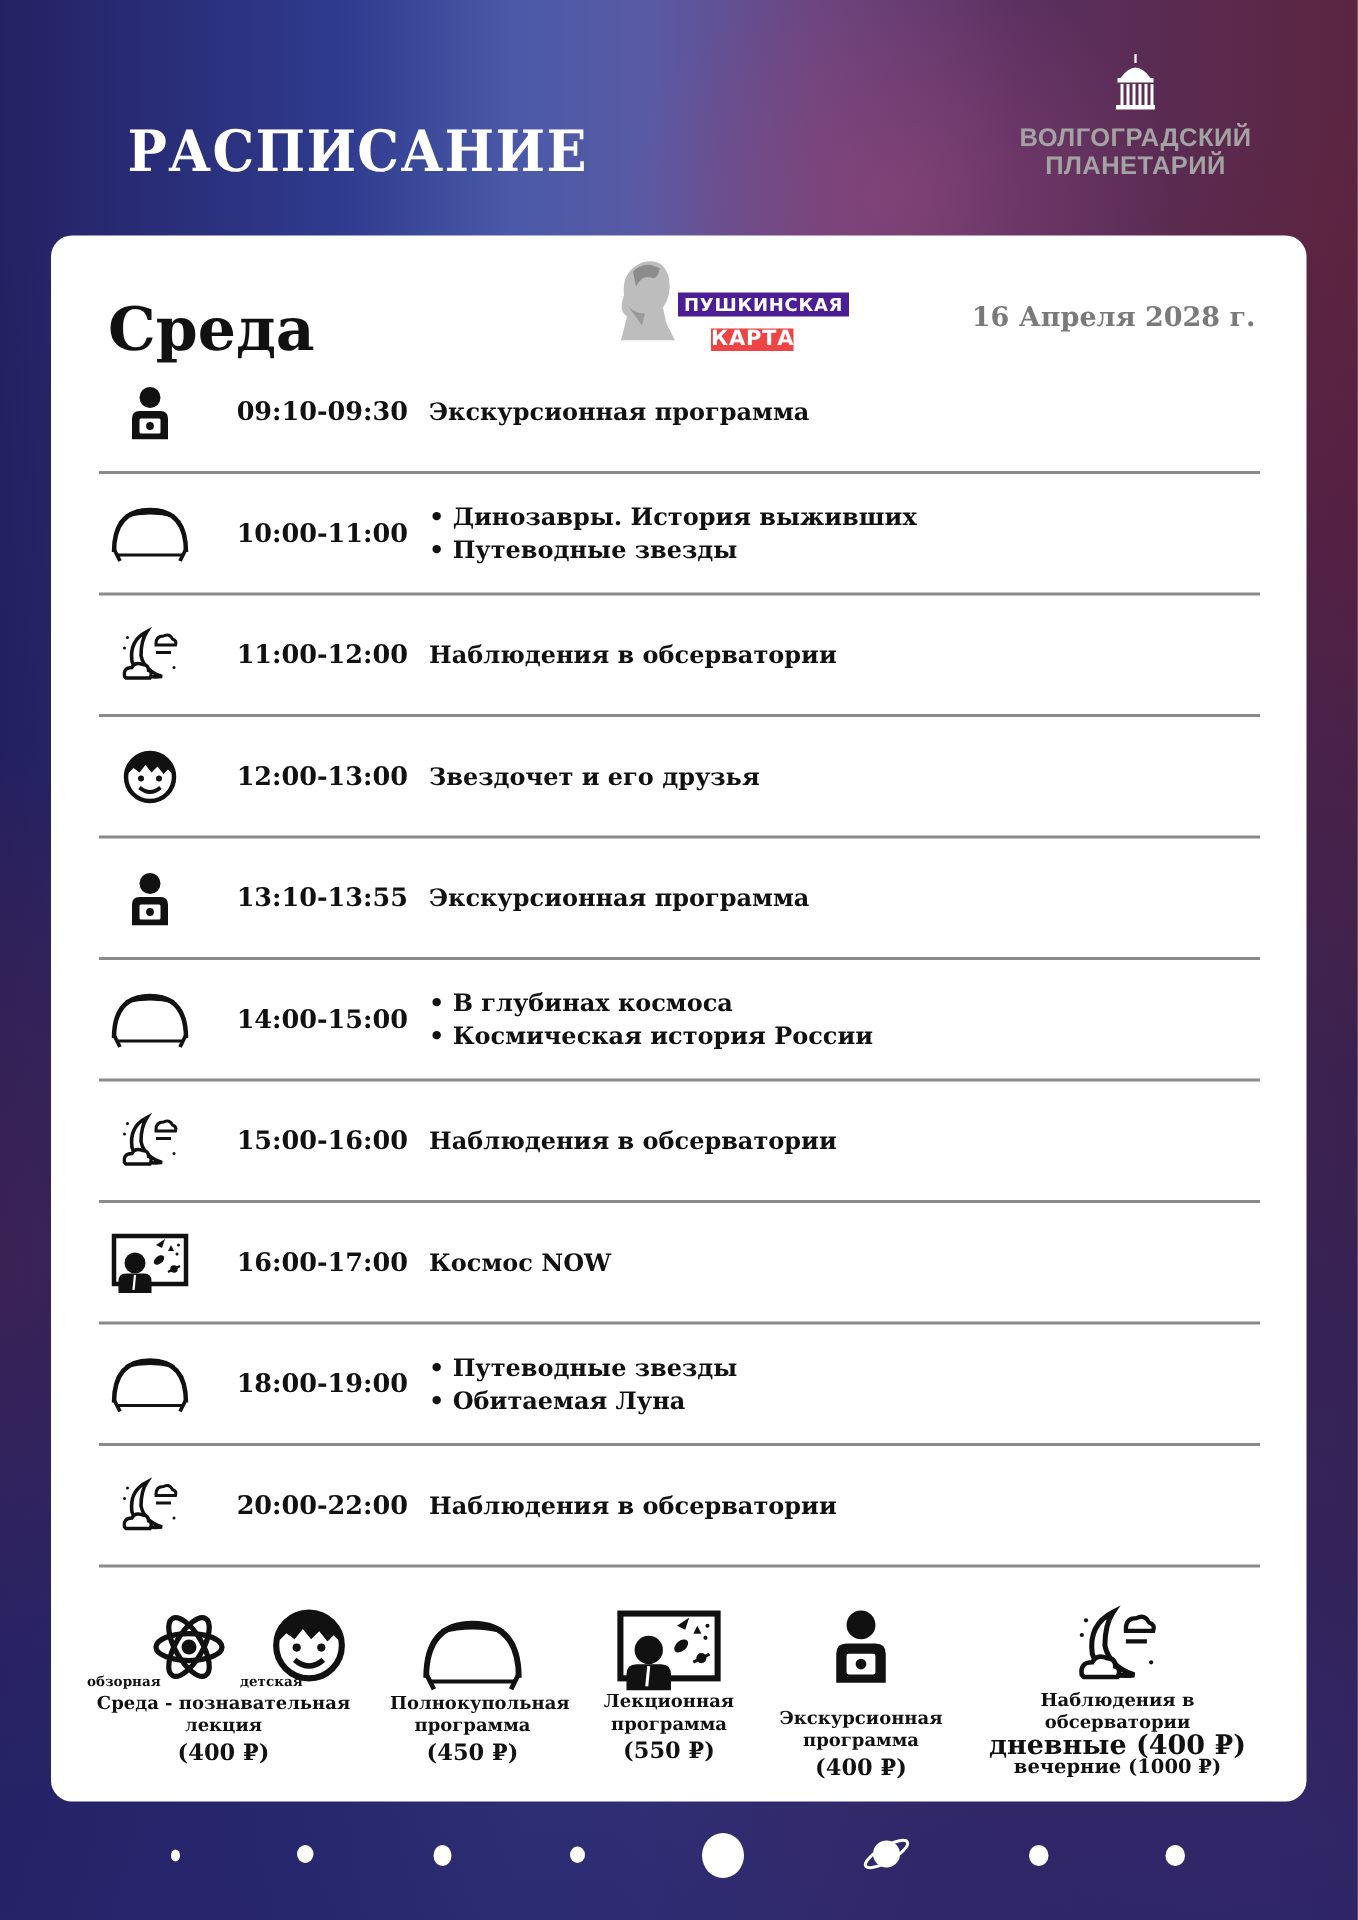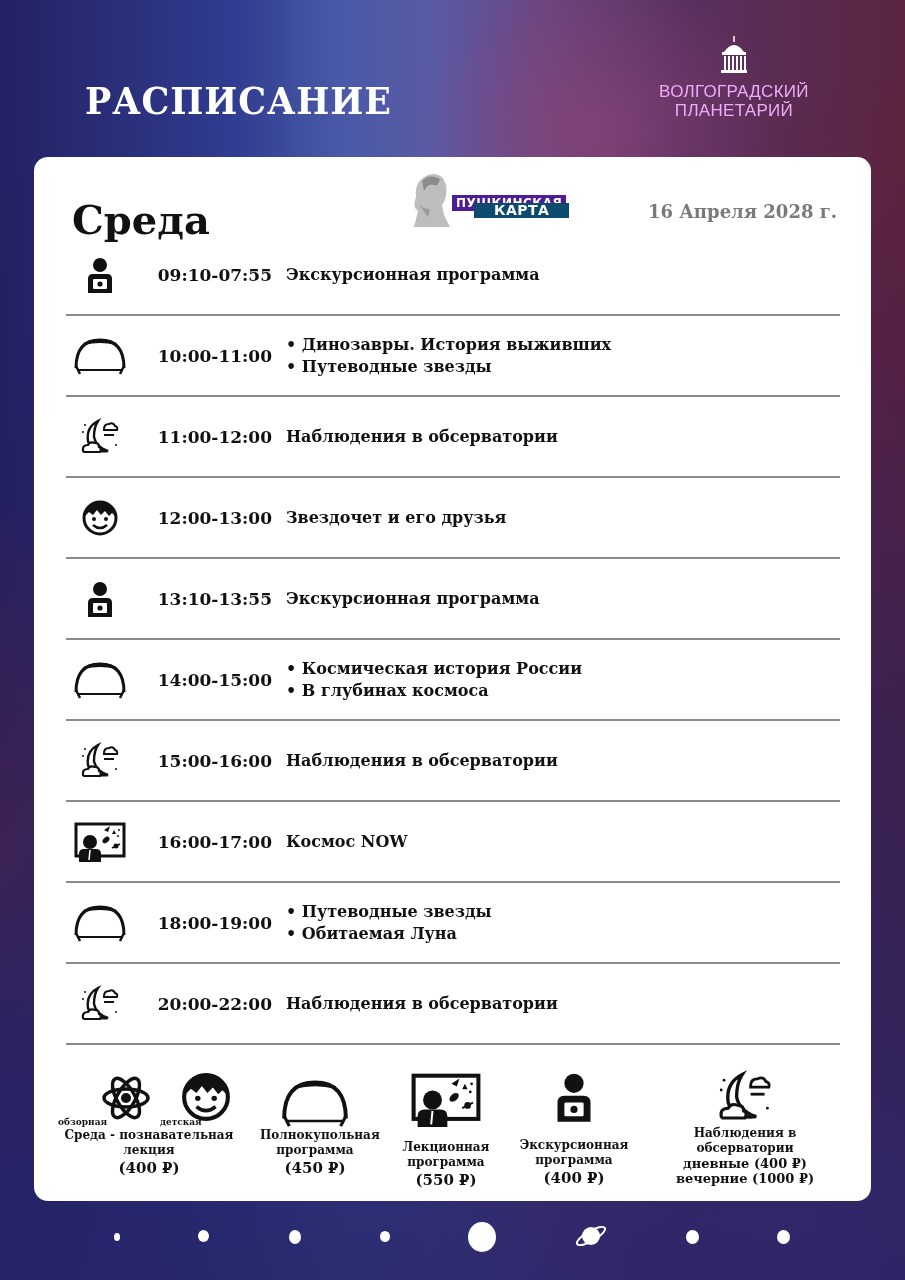--- a/index.html
+++ b/index.html
@@ -19,21 +19,21 @@
     position: absolute; left: 0; right: 0; top: 160px; bottom: 0;
     background: linear-gradient(180deg, rgba(38,30,80,0) 0%, rgba(34,30,90,0.55) 50%, rgba(38,36,105,0.85) 100%);
     pointer-events: none;
   }
   .header-title {
     position: absolute; left: 85px; top: 78px;
     font-family: "DejaVu Serif", serif; font-weight: bold;
     font-size: 38px; letter-spacing: 1px; color: #ffffff;
     transform: scaleX(0.92); transform-origin: left center;
   }
-  .logo { position: absolute; left: 649px; top: 36px; width: 170px; text-align: center; color: #f0abfc; }
+  .logo { position: absolute; left: 672px; top: 36px; width: 170px; text-align: center; color: #a3a3a3; font-weight: bold; }
   .logo svg { display: block; margin: 0 auto 6px auto; }
   .logo .line { font-family: "Liberation Sans", sans-serif; font-size: 17px; line-height: 19px; letter-spacing: 0.3px; }
 
   .card {
     position: absolute; left: 34px; top: 157px; width: 837px; height: 1044px;
     background: #ffffff; border-radius: 14px;
   }
   .day { position: absolute; left: 38px; top: 22px; font-size: 40px; font-weight: bold; color: #111; margin-top: 17px; }
   .pushkin { position: absolute; left: 370px; top: 10px; width: 206px; height: 60px; }
   .date { position: absolute; right: 34px; top: 44px; font-size: 18px; font-weight: bold; color: #7a7a7a; }
@@ -83,37 +83,37 @@
 <div class="card">
   <div class="day">Среда</div>
 
   <div class="pushkin">
     <svg width="60" height="60" viewBox="0 0 60 60" style="position:absolute;left:0;top:0">
       <path d="M10 60 L14 44 Q8 40 12 30 Q10 14 24 8 Q38 4 42 18 Q44 30 38 38 L40 48 L46 60 Z" fill="#bdbdbd"></path>
       <path d="M18 14 Q26 6 36 12 Q34 20 30 18 Q24 16 20 24 Z" fill="#8c8c8c"></path>
       <path d="M14 36 Q18 42 26 42 L24 50 Z" fill="#9a9a9a"></path>
     </svg>
     <div style="position:absolute;left:48px;top:28px;background:#4c1d95;color:#fff;font-family:'DejaVu Sans',sans-serif;font-weight:bold;font-size:12px;line-height:16px;padding:0 4px;letter-spacing:0.5px">ПУШКИНСКАЯ</div>
-    <div style="position:absolute;left:70px;top:36px;background:#0c4a6e;color:#fff;font-family:'DejaVu Sans',sans-serif;font-weight:bold;font-size:14px;line-height:15px;padding:0 20px;letter-spacing:0.5px">КАРТА</div>
+    <div style="position:absolute;left:70px;top:52px;background:#ef4444;color:#fff;font-family:'DejaVu Sans',sans-serif;font-weight:bold;font-size:14px;line-height:15px;padding:0 0;letter-spacing:0.5px">КАРТА</div>
   </div>
 
   <div class="date">16 Апреля 2028 г.</div>
 
   <div class="rows">
 
     <div class="row">
       <div class="icon">
           <svg width="32" height="36" viewBox="0 0 32 36">
             <circle cx="16" cy="8" r="7" fill="#111"></circle>
             <path d="M4 36 L4 22 Q4 17 9 17 L23 17 Q28 17 28 22 L28 36 Z" fill="#111"></path>
             <rect x="9" y="22" width="14" height="10" rx="1" fill="#fff"></rect>
             <circle cx="16" cy="27" r="2.6" fill="#111"></circle>
           </svg>
         </div>
-      <div class="time">09:10-07:55</div>
+      <div class="time">09:10-09:30</div>
       <div class="titles">
           <div>Экскурсионная программа</div>
         </div>
     </div>
 
     <div class="row">
       <div class="icon">
           <svg width="56" height="40" viewBox="0 0 56 40">
             <path d="M4 32 Q4 4 28 4 Q52 4 52 32" fill="none" stroke="#111" stroke-width="3"></path>
             <path d="M12 8 Q28 0 44 8 Q28 4 12 8 Z" fill="#111" stroke="#111" stroke-width="2"></path>
@@ -181,22 +181,22 @@
       <div class="icon">
           <svg width="56" height="40" viewBox="0 0 56 40">
             <path d="M4 32 Q4 4 28 4 Q52 4 52 32" fill="none" stroke="#111" stroke-width="3"></path>
             <path d="M12 8 Q28 0 44 8 Q28 4 12 8 Z" fill="#111" stroke="#111" stroke-width="2"></path>
             <path d="M6 34 L50 34" stroke="#111" stroke-width="2"></path>
             <path d="M4 30 L8 38 M52 30 L48 38" stroke="#111" stroke-width="2.5"></path>
           </svg>
         </div>
       <div class="time">14:00-15:00</div>
       <div class="titles">
+          <div>• В глубинах космоса</div>
           <div>• Космическая история России</div>
-          <div>• В глубинах космоса</div>
         </div>
     </div>
 
     <div class="row">
       <div class="icon">
           <svg width="40" height="40" viewBox="0 0 40 40">
             <path d="M18 4 Q6 10 8 24 Q12 36 28 34 Q16 30 14 20 Q14 10 18 4 Z" fill="none" stroke="#111" stroke-width="2.4"></path>
             <path d="M24 12 Q24 7 29 7 Q33 5 35 9 Q38 10 37 13 L24 13 Z" fill="none" stroke="#111" stroke-width="2"></path>
             <line x1="24" y1="18" x2="34" y2="18" stroke="#111" stroke-width="2"></line>
             <path d="M3 34 Q2 28 8 28 Q10 24 15 26 Q19 26 19 30 Q22 31 20 35 L4 35 Z" fill="#fff" stroke="#111" stroke-width="2.2"></path>
@@ -314,21 +314,21 @@
           <path d="M5 40 L5 32 Q5 27 10 27 L22 27 Q27 27 27 32 L27 40 Z" fill="#111"></path>
           <path d="M16 28 L15 38" stroke="#fff" stroke-width="1.5"></path>
           <path d="M30 8 L36 4 L34 10 Z" fill="#111"></path>
           <path d="M40 8 L42 12 L38 12 Z" fill="#111"></path>
           <ellipse cx="32" cy="18" rx="4" ry="2.5" fill="#111" transform="rotate(-40 32 18)"></ellipse>
           <circle cx="42" cy="24" r="2.5" fill="#111"></circle>
           <line x1="38" y1="26" x2="46" y2="22" stroke="#111" stroke-width="1.5"></line>
           <circle cx="45" cy="8" r="1" fill="#111"></circle>
           <circle cx="44" cy="14" r="1" fill="#111"></circle>
         </svg>
-      <div style="margin-top:13px">
+      <div style="margin-top:0">
         <div class="lab">Лекционная</div>
         <div class="lab">программа</div>
         <div class="price">(550 ₽)</div>
       </div>
     </div>
 
     <div class="leg" style="left:484px;top:0;width:112px;height:130px">
       <svg width="44" height="56" viewBox="0 0 32 36" style="display:block;margin:4px auto 0 auto">
           <circle cx="16" cy="8" r="7" fill="#111"></circle>
           <path d="M4 36 L4 22 Q4 17 9 17 L23 17 Q28 17 28 22 L28 36 Z" fill="#111"></path>
@@ -347,21 +347,21 @@
           <path d="M18 4 Q6 10 8 24 Q12 36 28 34 Q16 30 14 20 Q14 10 18 4 Z" fill="none" stroke="#111" stroke-width="2.4"></path>
           <path d="M24 12 Q24 7 29 7 Q33 5 35 9 Q38 10 37 13 L24 13 Z" fill="none" stroke="#111" stroke-width="2"></path>
           <line x1="24" y1="18" x2="34" y2="18" stroke="#111" stroke-width="2"></line>
           <path d="M3 34 Q2 28 8 28 Q10 24 15 26 Q19 26 19 30 Q22 31 20 35 L4 35 Z" fill="#fff" stroke="#111" stroke-width="2.2"></path>
           <circle cx="5" cy="8" r="1" fill="#111"></circle>
           <circle cx="3" cy="15" r="1" fill="#111"></circle>
           <circle cx="36" cy="28" r="1" fill="#111"></circle>
         </svg>
       <div style="margin-top:1px">
         <div class="lab">Наблюдения в обсерватории</div>
-        <div class="lab" style="font-size:13px">дневные (400 ₽)</div>
+        <div class="lab" style="font-size:18px">дневные (400 ₽)</div>
         <div class="lab" style="font-size:13px">вечерние (1000 ₽)</div>
       </div>
     </div>
   </div>
 </div>
 
 <div class="planets">
   <div class="dot" style="left:114px;top:23px;width:6px;height:8px"></div>
   <div class="dot" style="left:198px;top:20px;width:11px;height:12px"></div>
   <div class="dot" style="left:289px;top:20px;width:12px;height:14px"></div>

